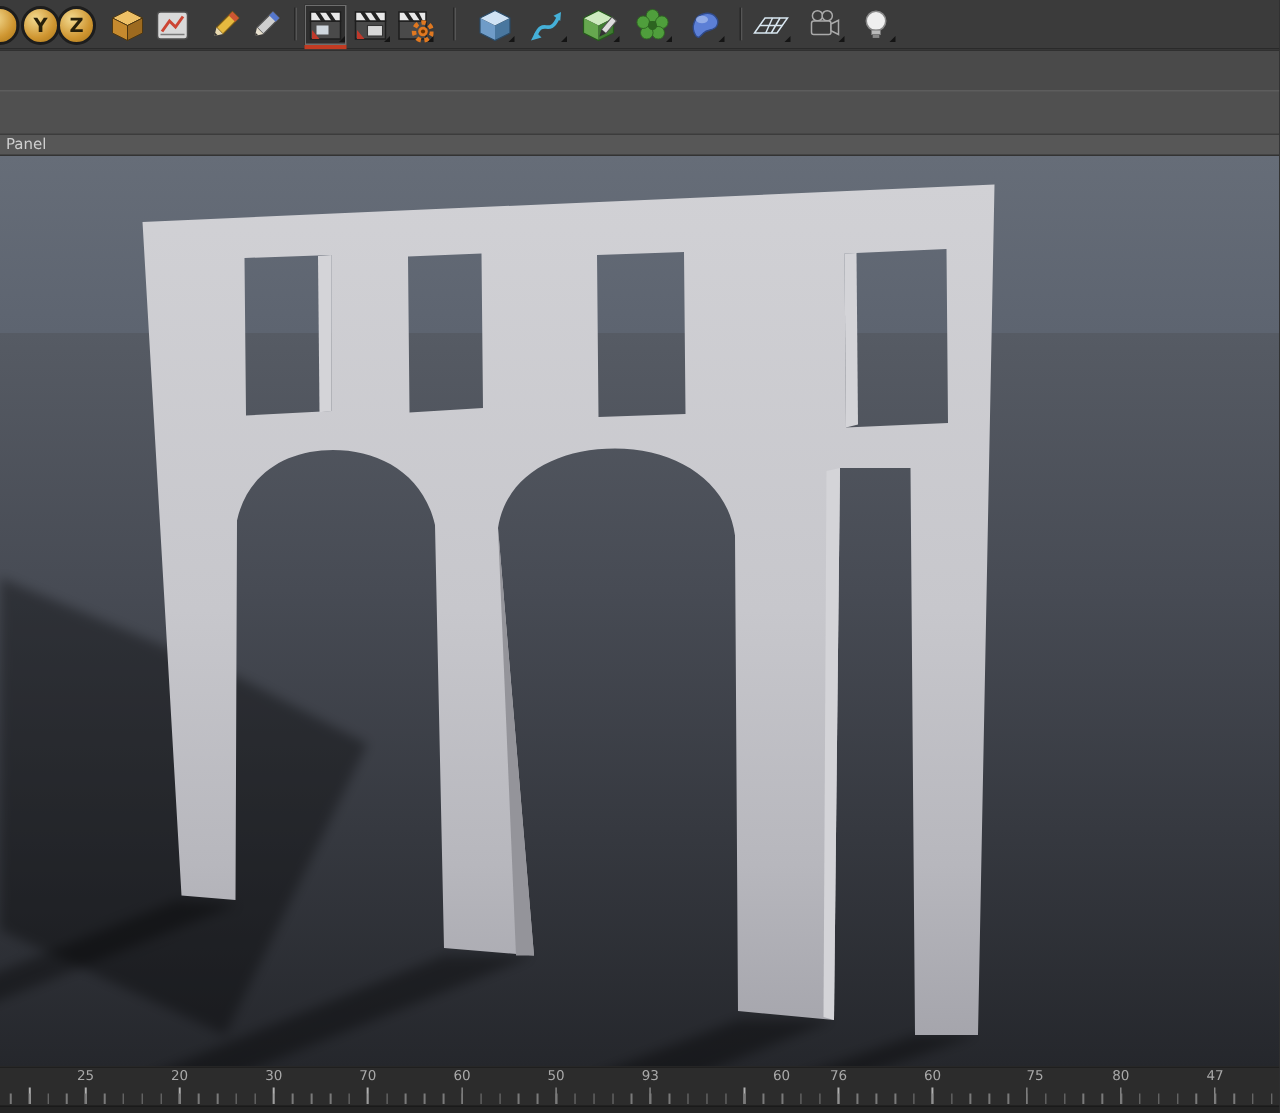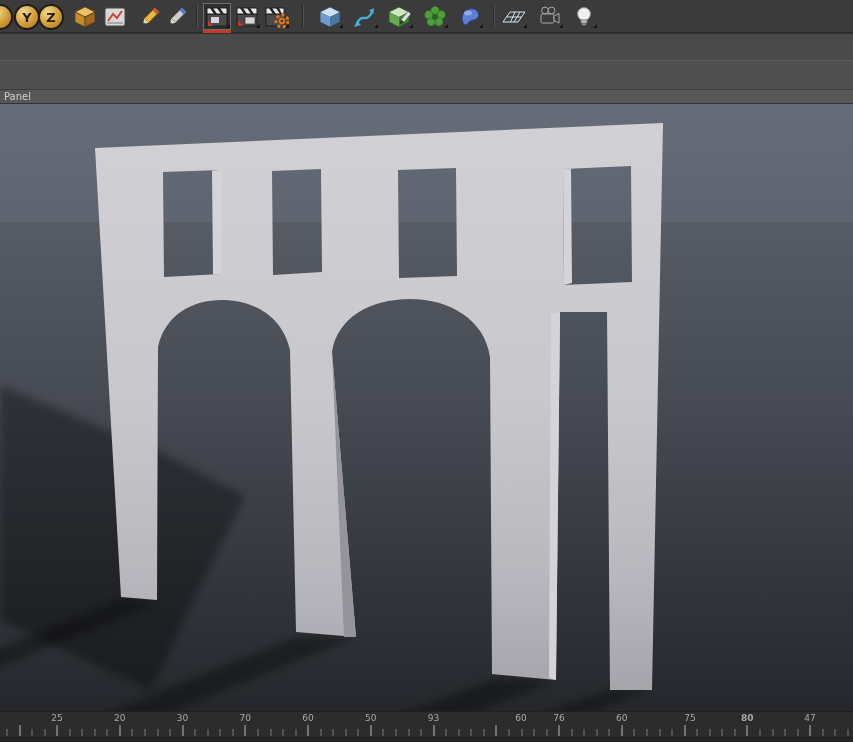--- a/index.html
+++ b/index.html
@@ -278,21 +278,21 @@
         <span class="rlabel" style="left: 119.75px;">20</span>
         <span class="rlabel" style="left: 182.5px;">30</span>
         <span class="rlabel" style="left: 245.25px;">70</span>
         <span class="rlabel" style="left: 308px;">60</span>
         <span class="rlabel" style="left: 370.75px;">50</span>
         <span class="rlabel" style="left: 433.5px;">93</span>
         <span class="rlabel" style="left: 521px;">60</span>
         <span class="rlabel" style="left: 559px;">76</span>
         <span class="rlabel" style="left: 621.75px;">60</span>
         <span class="rlabel" style="left: 690px;">75</span>
-        <span class="rlabel" style="left: 747.25px; font-weight: bold;">80</span>
+        <span class="rlabel" style="left: 747.25px;">80</span>
         <span class="rlabel" style="left: 810px;">47</span>
       </div>
     <div class="ticks-major"></div>
     <div class="ticks-minor"></div>
     <div class="ruler-bottom"></div>
   </div>
 
 </div>
 
 </body></html>

